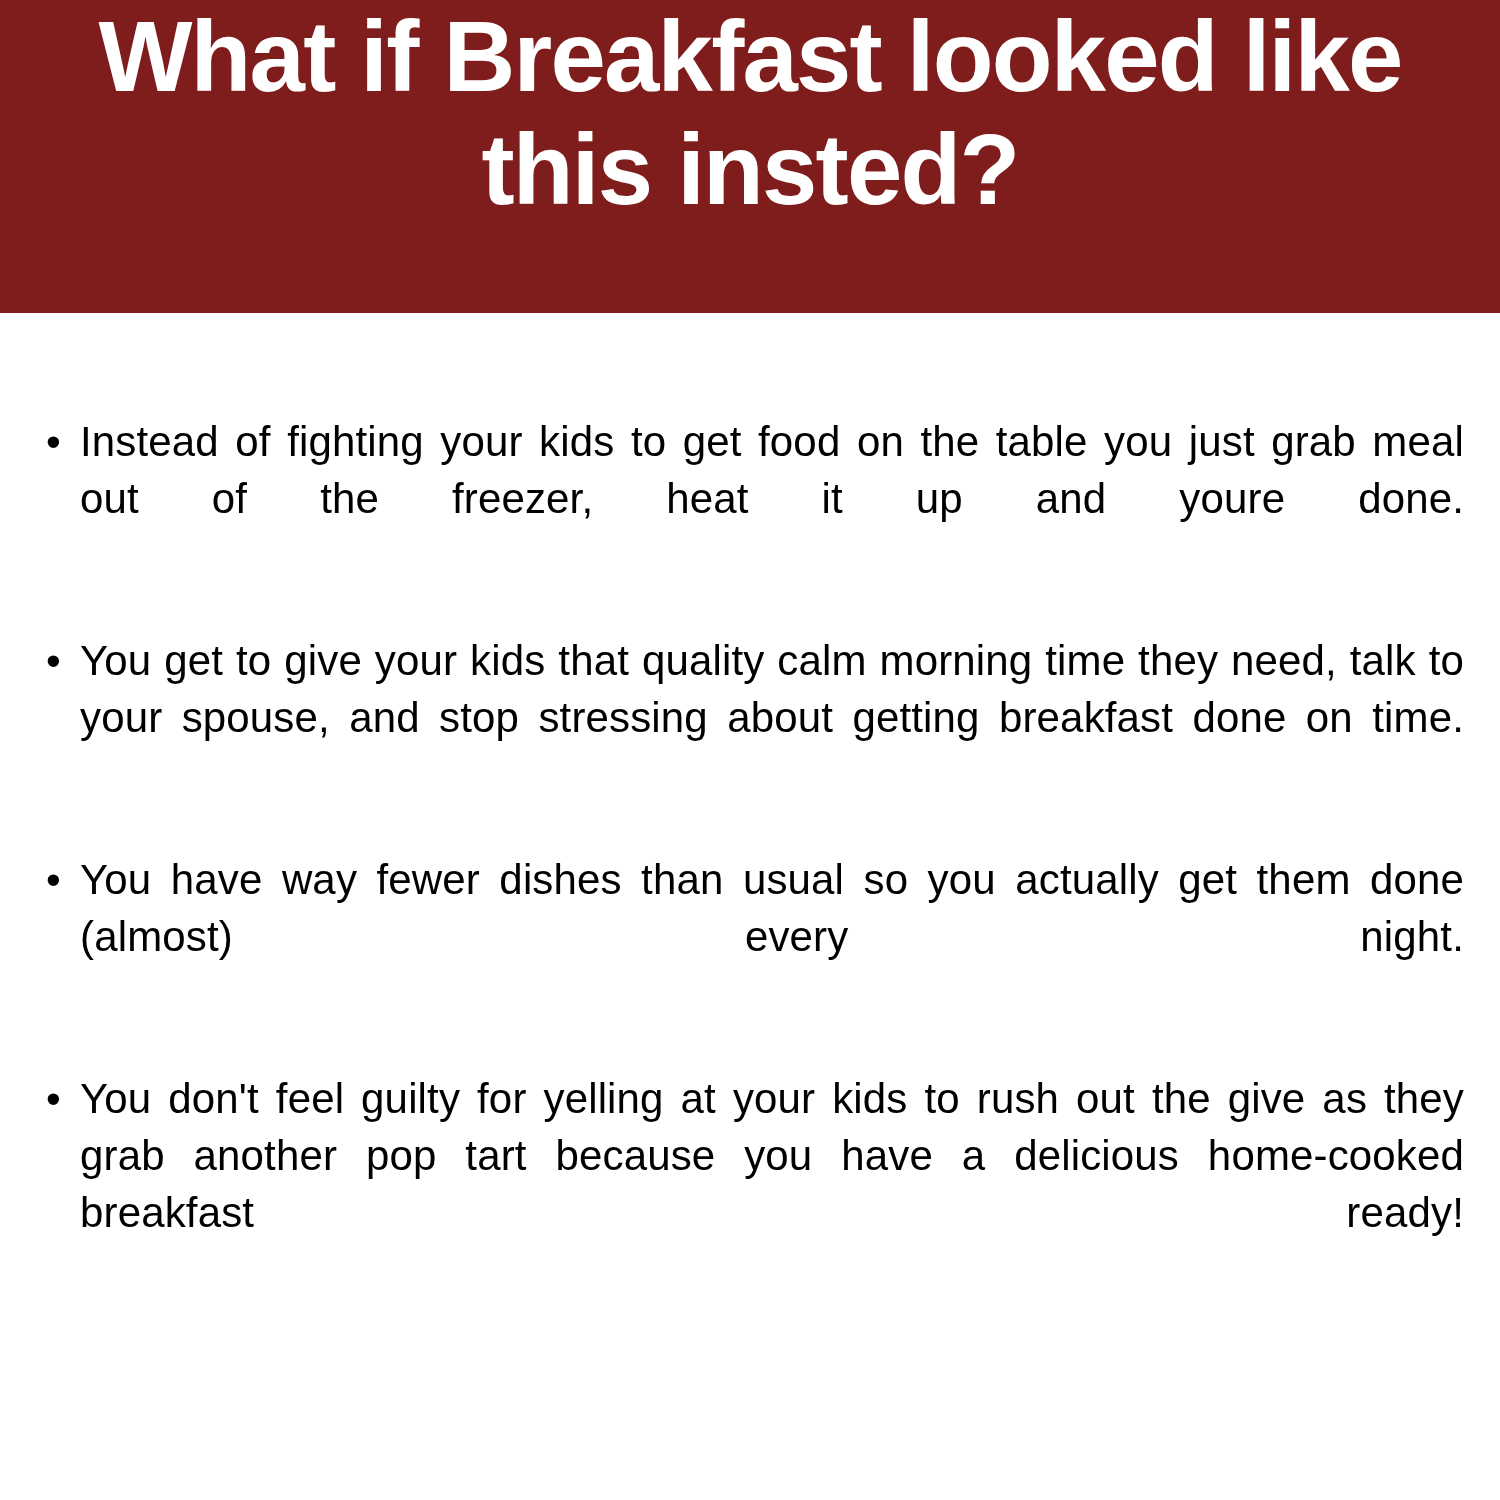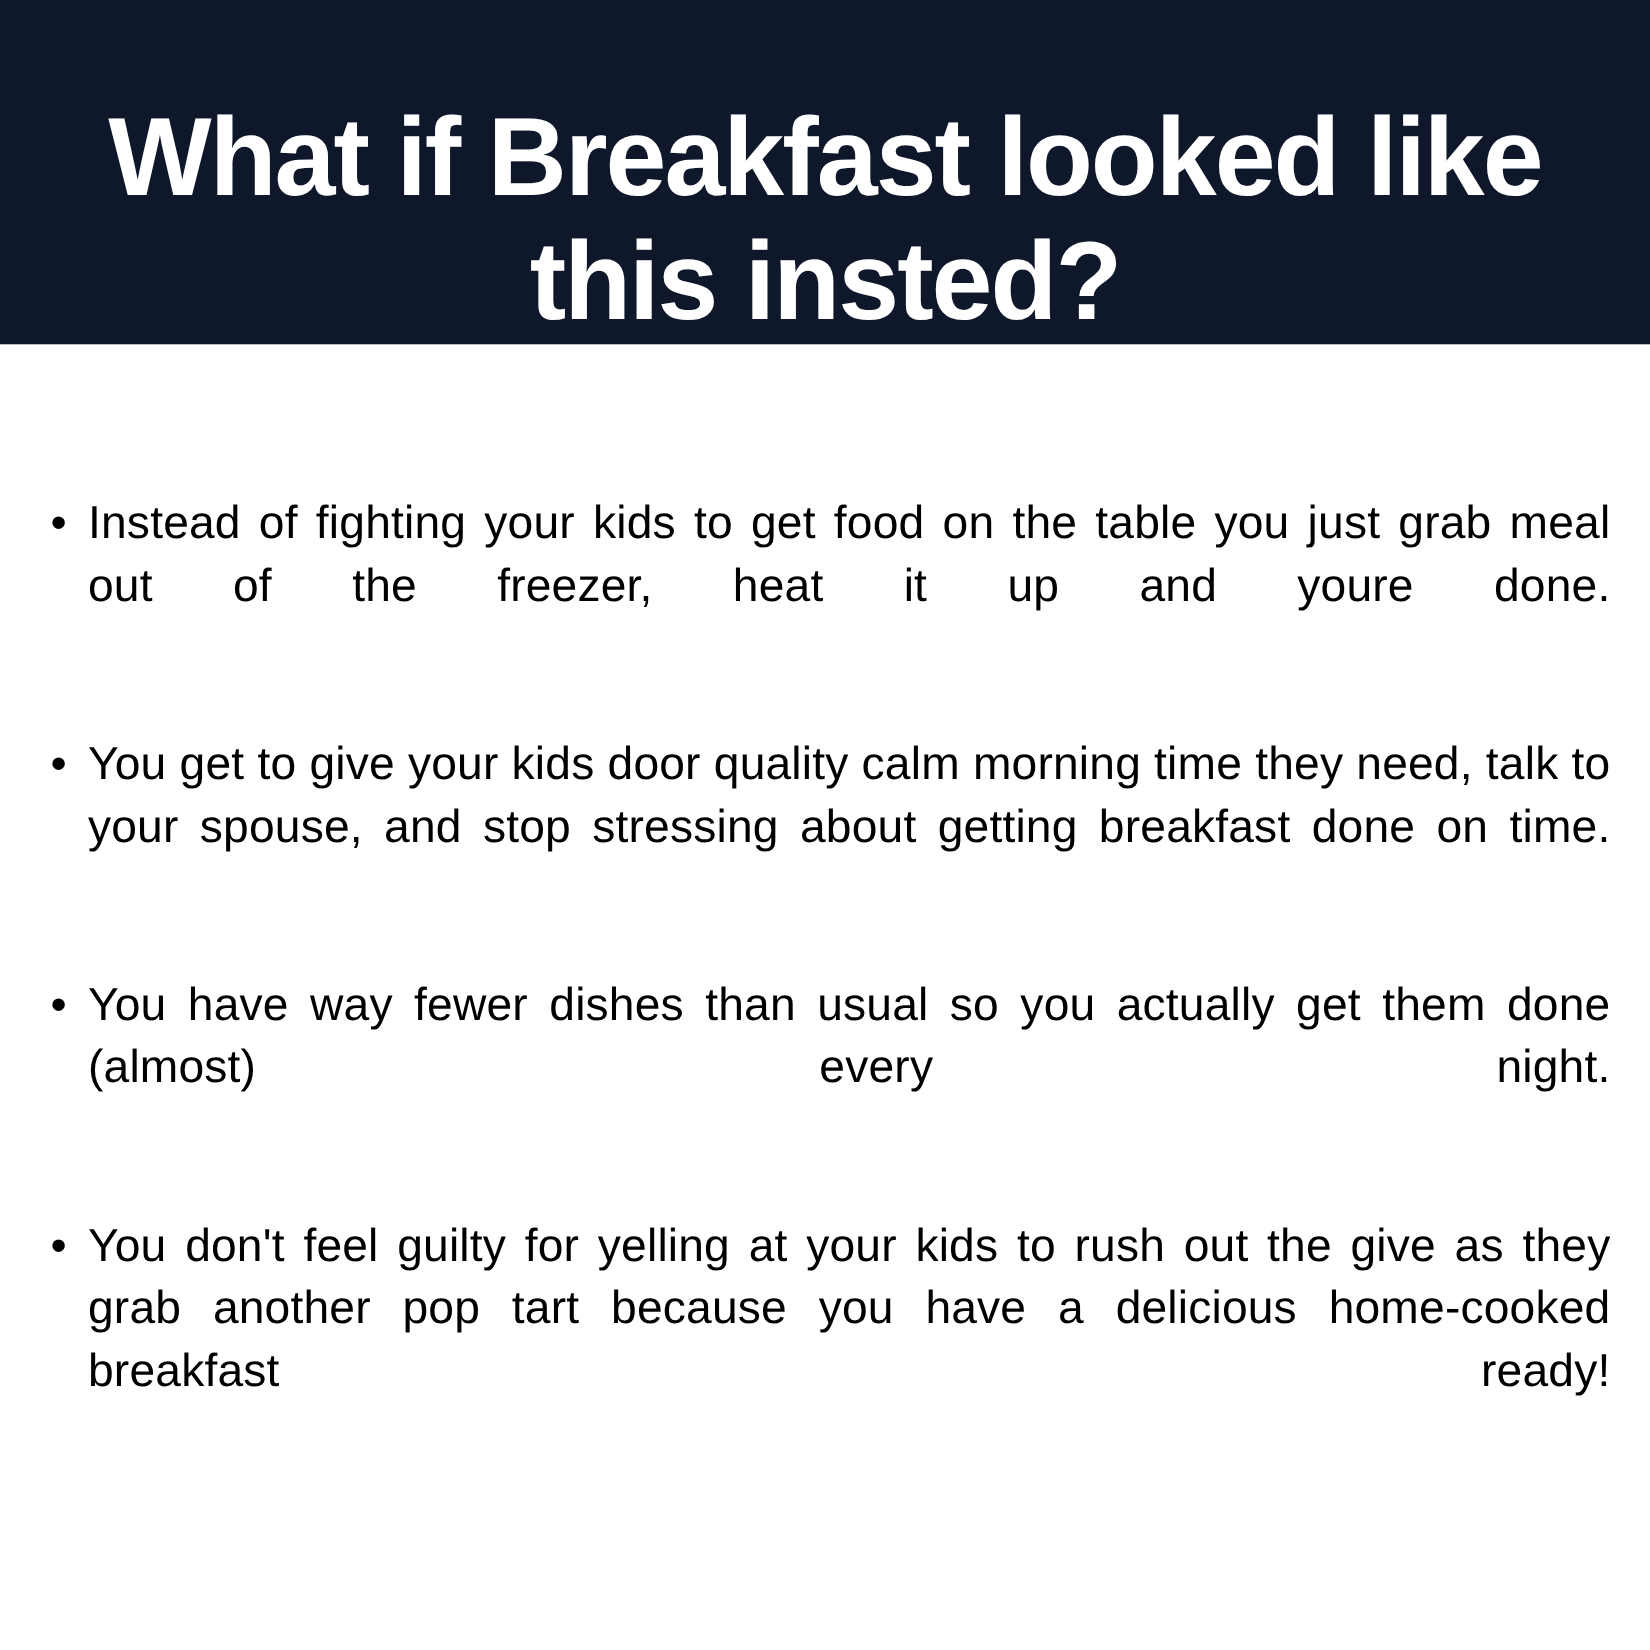--- a/index.html
+++ b/index.html
@@ -22,23 +22,23 @@
     box-sizing: border-box;
   }
 
   
   .header-banner {
     position: absolute;
     left: 0;
     top: 0;
     width: 1500px;
     height: 313px;
-    background: #0f172a;
+    background: #7f1d1d;
     display: flex;
-    align-items: flex-end;
+    align-items: flex-start;
     justify-content: center;
     box-sizing: border-box;
     padding: 0 28px;
   }
 
   .header-title {
     color: #ffffff;
     font-family: "Liberation Sans", sans-serif;
     font-weight: bold;
     font-size: 101px;
@@ -90,21 +90,20 @@
     top: 0;
     width: 24px;
     line-height: 57px;
     font-size: 42px;
     color: #000000;
     text-align: left;
   }
 
   .bullet-text {
     display: block;
-    margin-top: 33px;
   }
 
   
   .bullet-text::after {
     content: "";
     display: inline-block;
     width: 100%;
   }
 </style>
 </head>
@@ -119,21 +118,21 @@
   <div class="body-area">
     <ul class="bullet-list">
 
       <li class="bullet-item">
         <span class="bullet-marker">•</span>
         <span class="bullet-text">Instead of fighting your kids to get food on the table you just grab meal out of the freezer, heat it up and youre done.</span>
       </li>
 
       <li class="bullet-item">
         <span class="bullet-marker">•</span>
-        <span class="bullet-text">You get to give your kids door quality calm morning time they need, talk to your spouse, and stop stressing about getting breakfast done on time.</span>
+        <span class="bullet-text">You get to give your kids that quality calm morning time they need, talk to your spouse, and stop stressing about getting breakfast done on time.</span>
       </li>
 
       <li class="bullet-item">
         <span class="bullet-marker">•</span>
         <span class="bullet-text">You have way fewer dishes than usual so you actually get them done (almost) every night.</span>
       </li>
 
       <li class="bullet-item">
         <span class="bullet-marker">•</span>
         <span class="bullet-text">You don't feel guilty for yelling at your kids to rush out the give as they grab another pop tart because you have a delicious home-cooked breakfast ready!</span>

